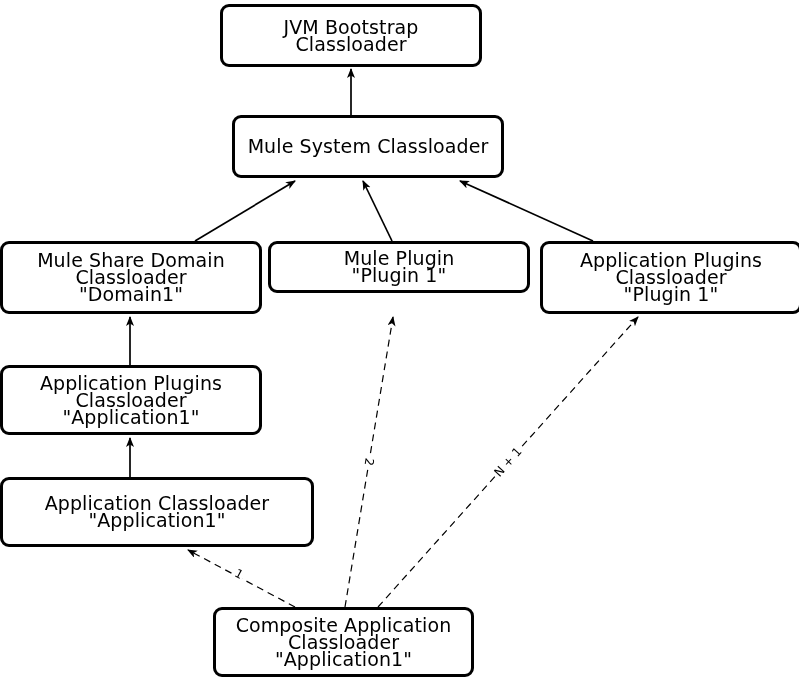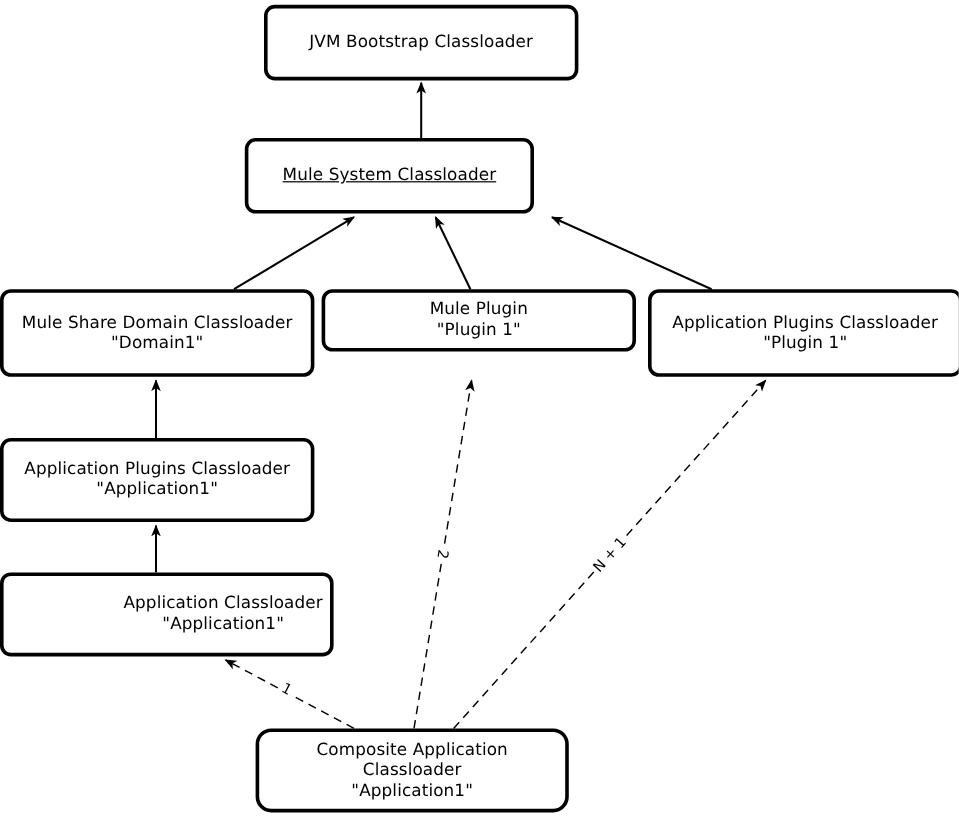--- a/index.html
+++ b/index.html
@@ -32,21 +32,21 @@
     border: 3px solid #000000;
     border-radius: 9px;
     background: #ffffff;
     display: flex;
     align-items: center;
     justify-content: center;
     text-align: center;
     z-index: 2;
   }
   .node-label {
-    font-size: 14px;
+    font-size: 19px;
     line-height: 17px;
     color: #000000;
     white-space: pre-line;
     letter-spacing: 0.1px;
     padding: 0 6px;
   }
   .edge-label {
     position: absolute;
     font-size: 12px;
     color: #000000;
@@ -81,44 +81,44 @@
         <line x1="295" y1="607" x2="188" y2="550" stroke="#000000" stroke-width="1.2" stroke-dasharray="7 5" marker-end="url(#arrow-dash)"></line>
         <line x1="345" y1="607" x2="393" y2="317" stroke="#000000" stroke-width="1.2" stroke-dasharray="7 5" marker-end="url(#arrow-dash)"></line>
         <line x1="378" y1="607" x2="638" y2="317" stroke="#000000" stroke-width="1.2" stroke-dasharray="7 5" marker-end="url(#arrow-dash)"></line>
       </g>
   </svg>
 
   <div id="nodes-layer">
       <div class="node" style="left: 220px; top: 4px; width: 262px; height: 63px;">
         <div class="node-label">JVM Bootstrap Classloader</div>
       </div>
-      <div class="node" style="left: 204px; top: 115px; width: 241px; height: 63px; text-decoration: underline;">
+      <div class="node" style="left: 232px; top: 115px; width: 272px; height: 63px;">
         <div class="node-label">Mule System Classloader</div>
       </div>
       <div class="node" style="left: 0px; top: 241px; width: 262px; height: 73px; text-align: center;">
         <div class="node-label">Mule Share Domain Classloader
 "Domain1"</div>
       </div>
       <div class="node" style="left: 268px; top: 241px; width: 262px; height: 52px;">
         <div class="node-label">Mule Plugin
 "Plugin 1"</div>
       </div>
       <div class="node" style="left: 540px; top: 241px; width: 262px; height: 73px;">
         <div class="node-label">Application Plugins Classloader
 "Plugin 1"</div>
       </div>
       <div class="node" style="left: 0px; top: 365px; width: 262px; height: 70px;">
         <div class="node-label">Application Plugins Classloader
 "Application1"</div>
       </div>
-      <div class="node" style="left: 0px; top: 477px; width: 278px; height: 70px; justify-content: flex-end;">
+      <div class="node" style="left: 0px; top: 477px; width: 314px; height: 70px;">
         <div class="node-label">Application Classloader
 "Application1"</div>
       </div>
-      <div class="node" style="left: 213px; top: 607px; width: 261px; height: 70px; border-radius: 13px;">
+      <div class="node" style="left: 213px; top: 607px; width: 261px; height: 70px;">
         <div class="node-label">Composite Application Classloader
 "Application1"</div>
       </div>
     </div>
   <div id="edge-labels-layer">
       <div class="edge-label" style="left: 239px; top: 574px; transform: translate(-50%, -50%) rotate(28deg);">1</div>
       <div class="edge-label" style="left: 369px; top: 462px; transform: translate(-50%, -50%) rotate(99deg);">2</div>
       <div class="edge-label" style="left: 508px; top: 462px; transform: translate(-50%, -50%) rotate(-48deg);">N + 1</div>
     </div>
 

